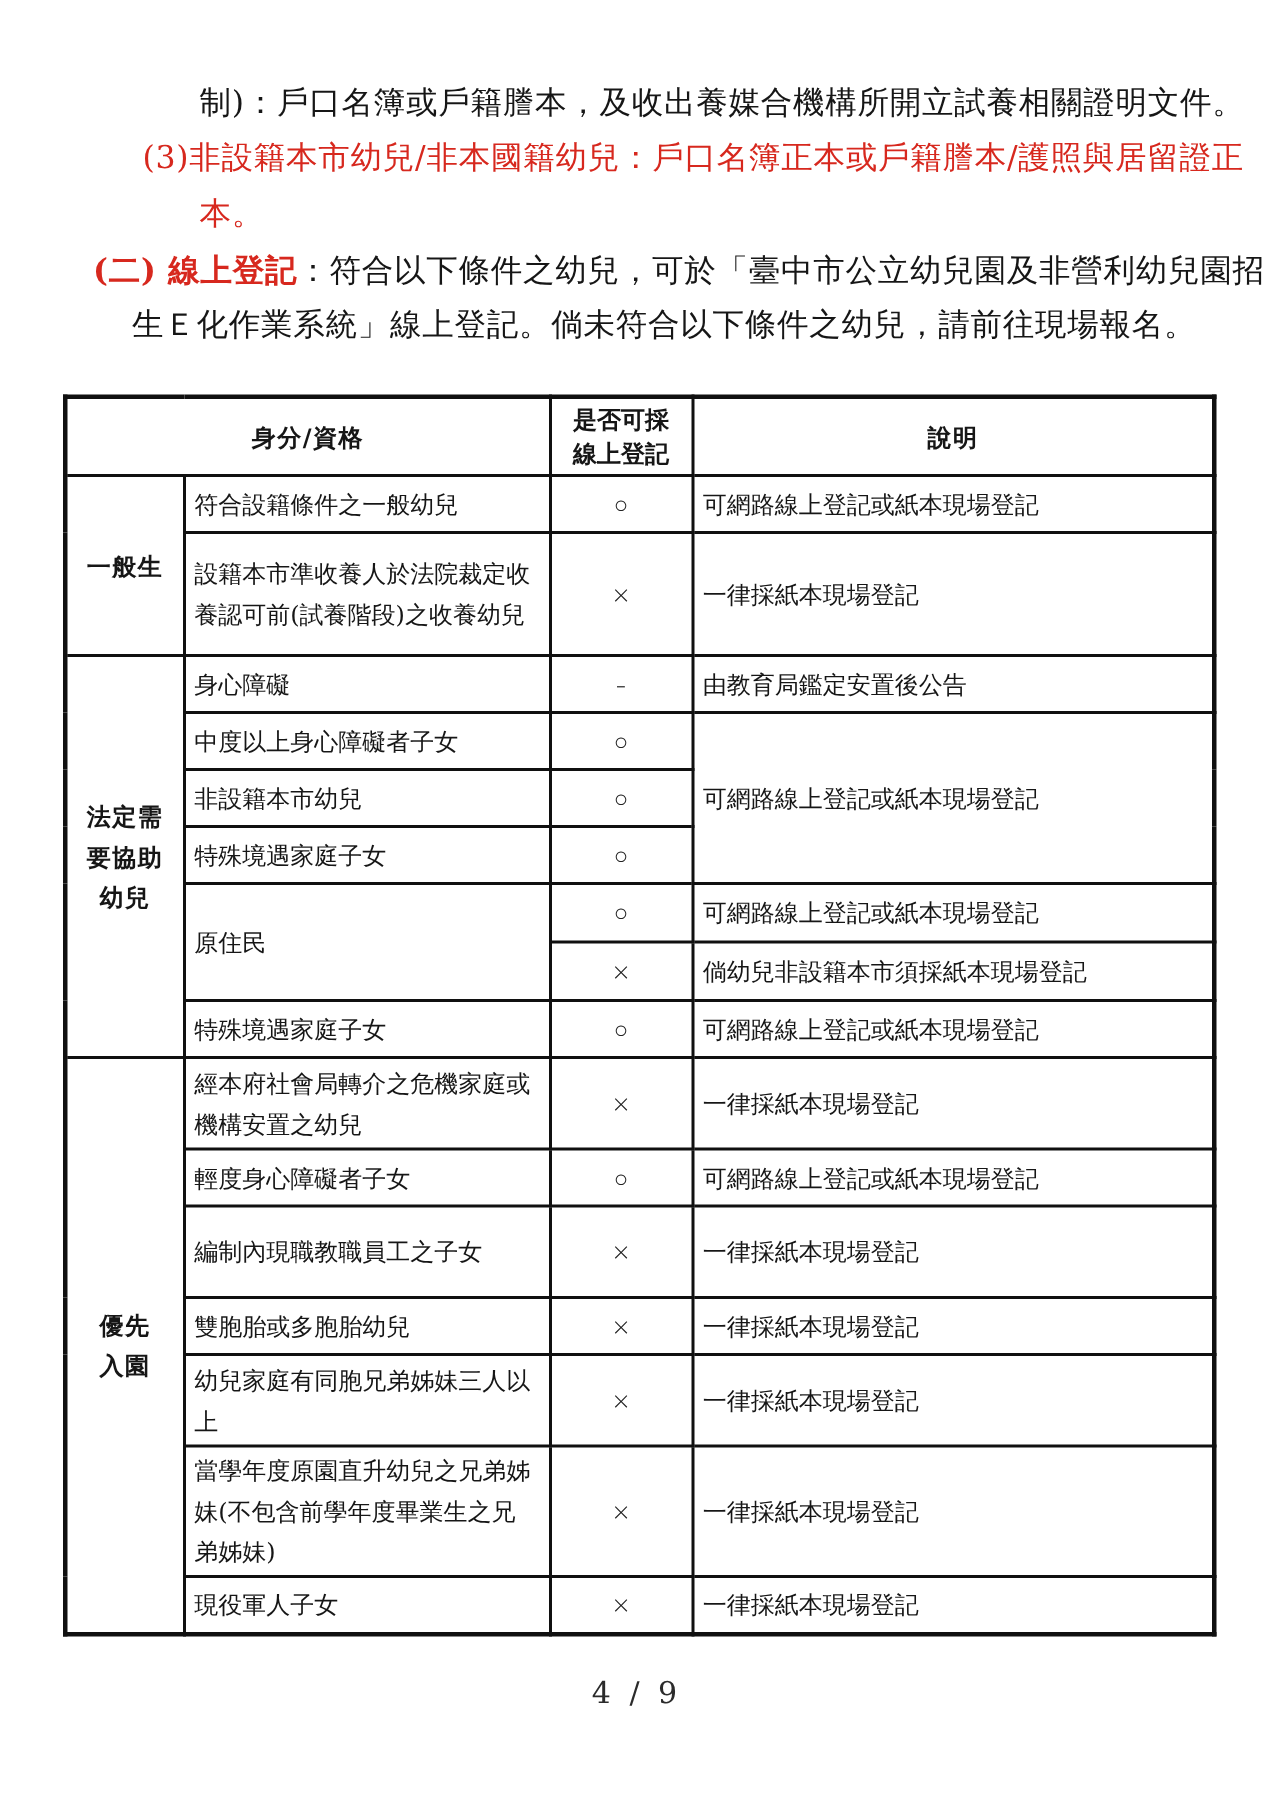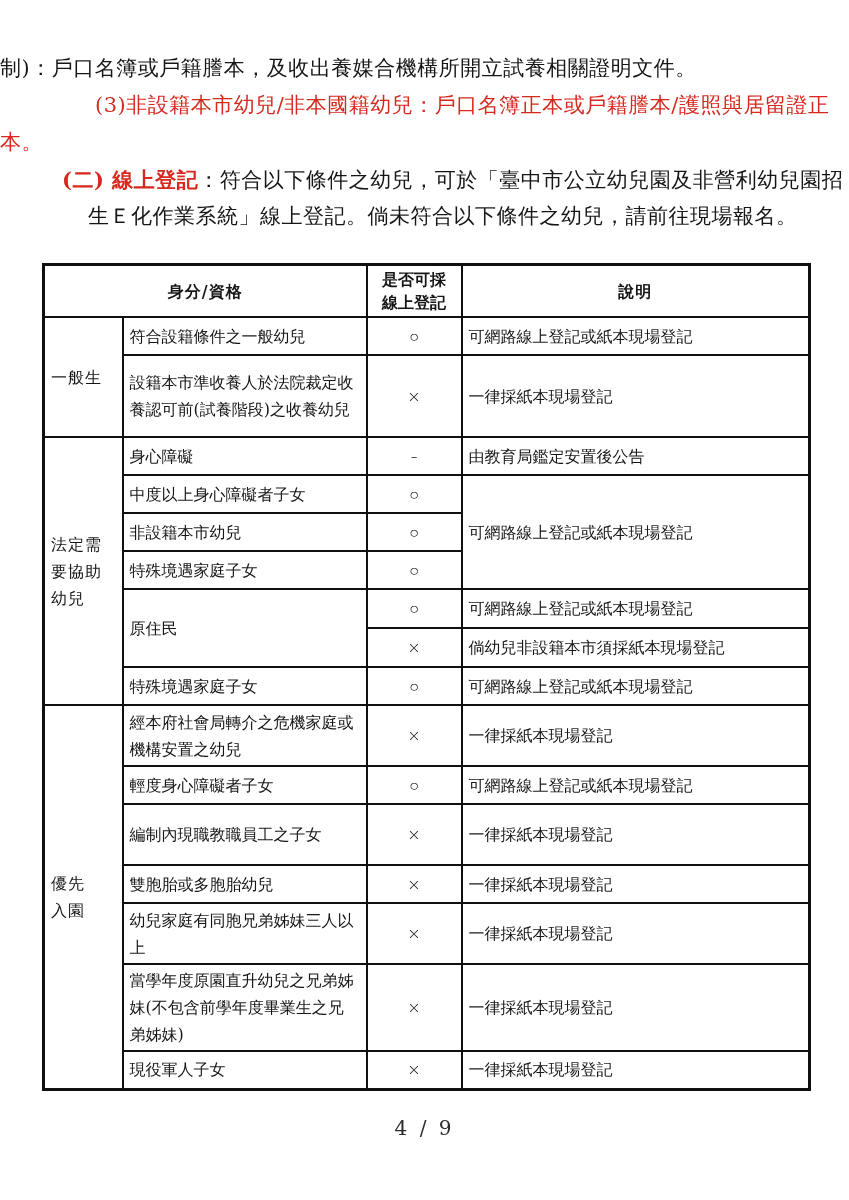--- a/index.html
+++ b/index.html
@@ -21,21 +21,21 @@
     top: 50px;
     left: 0;
     right: 0;
     font-size: 21px;
     line-height: 37px;
     letter-spacing: 0.5px;
     white-space: nowrap;
   }
   .intro .line { height: 37px; }
   .ind-item   { margin-left: 95px; }   
-  .ind-cont   { }  
+  .ind-cont   { margin-left: 133px; }  
   .ind-sec    { margin-left: 62px; }   
   .ind-sec2   { margin-left: 88px; }   
   .red { color: #d7281e; }
   .sec-label { font-weight: bold; }
   
   .tbl-wrap {
     position: absolute;
     top: 263px;
     left: 42px;
   }
@@ -52,22 +52,22 @@
     line-height: 27px;
     padding: 2px 6px;
     overflow: hidden;
   }
   td.hdr {
     text-align: center;
     font-weight: bold;
     letter-spacing: 1px;
   }
   td.group {
-    text-align: left;
-    font-weight: normal;
+    text-align: center;
+    font-weight: bold;
     letter-spacing: 1px;
     line-height: 40px;
     padding: 0;
   }
   td.identity {
     text-align: left;
     padding-left: 10px;
     padding-right: 10px;
   }
   td.sym {

